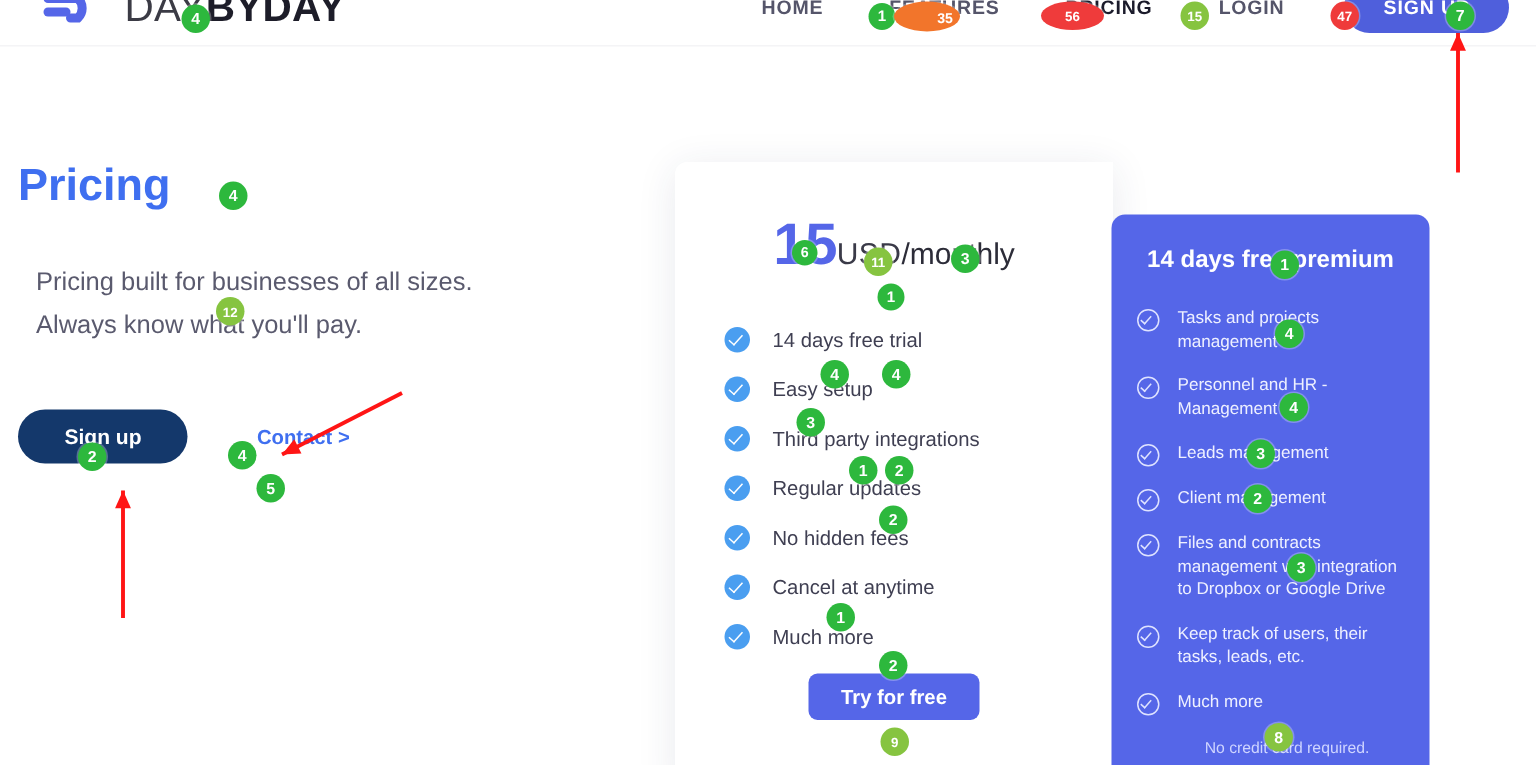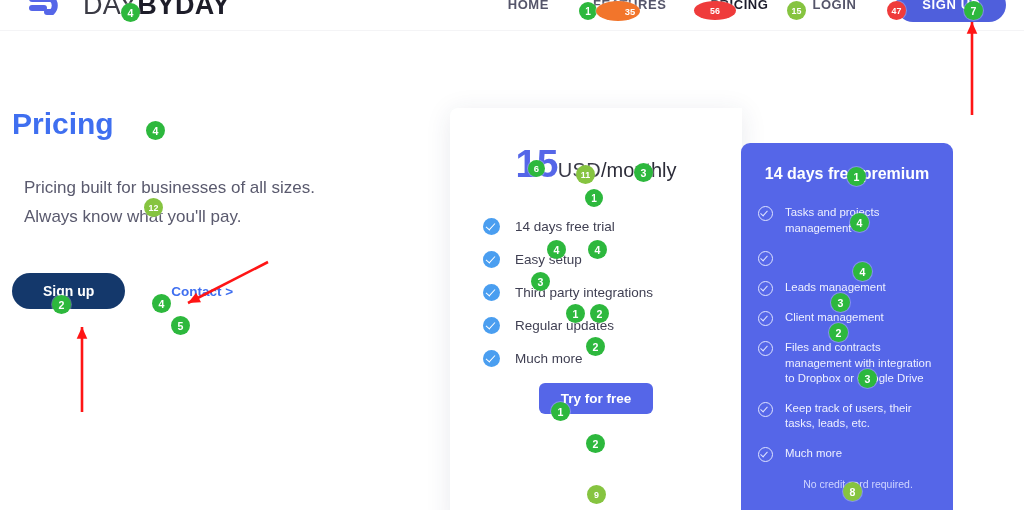--- a/index.html
+++ b/index.html
@@ -227,39 +227,48 @@
       <li class="feat-item">
         <span class="check-blue"></span>
         <span class="feat-text">Third party integrations</span>
       </li>
       <li class="feat-item">
         <span class="check-blue"></span>
         <span class="feat-text">Regular updates</span>
       </li>
       <li class="feat-item">
         <span class="check-blue"></span>
+        <span class="feat-text">No hidden fees</span>
+      </li>
+      <li class="feat-item">
+        <span class="check-blue"></span>
+        <span class="feat-text">Cancel at anytime</span>
+      </li>
+      <li class="feat-item">
+        <span class="check-blue"></span>
         <span class="feat-text">Much more</span>
       </li>
     </ul>
 
     <div class="try-btn-wrap">
       <button class="try-btn">Try for free</button>
     </div>
   </div>
 
   <div class="blue-panel">
     <div class="panel-title">14 days free premium</div>
 
     <ul class="panel-list">
       <li class="panel-item">
         <span class="check-ring"></span>
         <span class="panel-text">Tasks and projects management</span>
       </li>
       <li class="panel-item">
         <span class="check-ring"></span>
+        <span class="panel-text">Personnel and HR - Management</span>
       </li>
       <li class="panel-item">
         <span class="check-ring"></span>
         <span class="panel-text">Leads management</span>
       </li>
       <li class="panel-item">
         <span class="check-ring"></span>
         <span class="panel-text">Client management</span>
       </li>
       <li class="panel-item">

